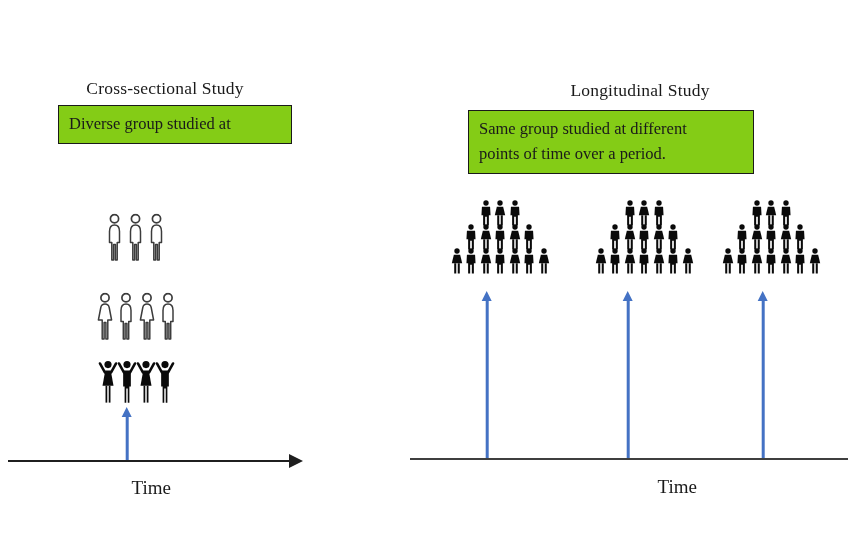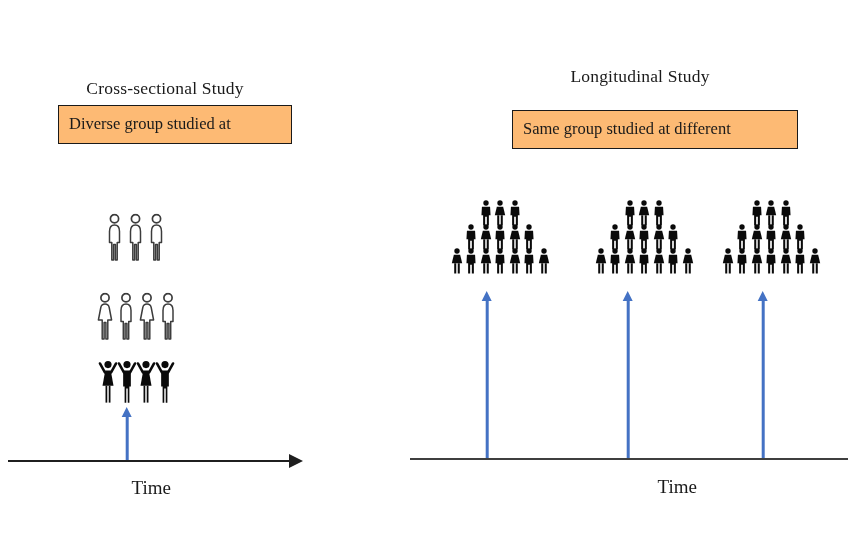--- a/index.html
+++ b/index.html
@@ -5,21 +5,21 @@
   html,body{margin:0;padding:0;background:#ffffff;}
   .canvas{
     position:relative;width:850px;height:560px;background:#ffffff;overflow:hidden;
     font-family:"Liberation Serif","DejaVu Serif",serif;color:var(--ink,#1a1a1a);
   }
   .panel-title{
     position:absolute;margin:12px;font-size:17.5px;font-weight:normal;letter-spacing:.2px;
     text-align:center;white-space:nowrap;
   }
   .desc-box{
-    position:absolute;border:1.4px solid var(--box-border,#1a1a1a);background:#fdba74;
+    position:absolute;border:1.4px solid var(--box-border,#1a1a1a);background:#84cc16;
     padding:6px 10px;font-size:16.5px;line-height:1.5;
   }
   .icon-row{
     position:absolute;display:flex;align-items:flex-end;transform:translateX(-50%);
   }
   .picon{display:block;}
   .picon.big{width:24px;height:57px;margin:0 -1.5px;color:#161616;}
   .picon.big.outline{color:#3c3c3c;}
   .picon.cheer{width:22px;height:52px;margin:0 -1.5px;color:#0a0a0a;}
   .picon.small{width:15.5px;height:26px;margin:0 -0.5px;color:#0a0a0a;}
@@ -136,24 +136,25 @@
       </svg>
     </div>
 
   <div class="up-arrow" style="left:127px;top:416px;height:44px;"></div>
 
   <div class="tl-line-left"></div>
   <div class="tl-head-left"></div>
 
   <div class="time-label" style="left:126px;top:477px;">Time</div>
 
-  <h2 class="panel-title" style="left:533px;top:54px;width:190px;">Longitudinal Study</h2>
-
-  <div class="desc-box" style="left:512px;top:110px;width:264px;">
+  <h2 class="panel-title" style="left:533px;top:68px;width:190px;">Longitudinal Study</h2>
+
+  <div class="desc-box" style="left:468px;top:110px;width:264px;">
     <span>Same group studied at different</span><br>
+    <span>points of time over a period.</span>
   </div>
 
   <div class="cluster" style="left:500px;top:200px;">
       <div class="prow">
         <svg class="picon small" viewBox="0 0 16 28">
           <use href="#sym-man-filled"></use>
         </svg>
         <svg class="picon small" viewBox="0 0 16 28">
           <use href="#sym-woman-filled"></use>
         </svg>

